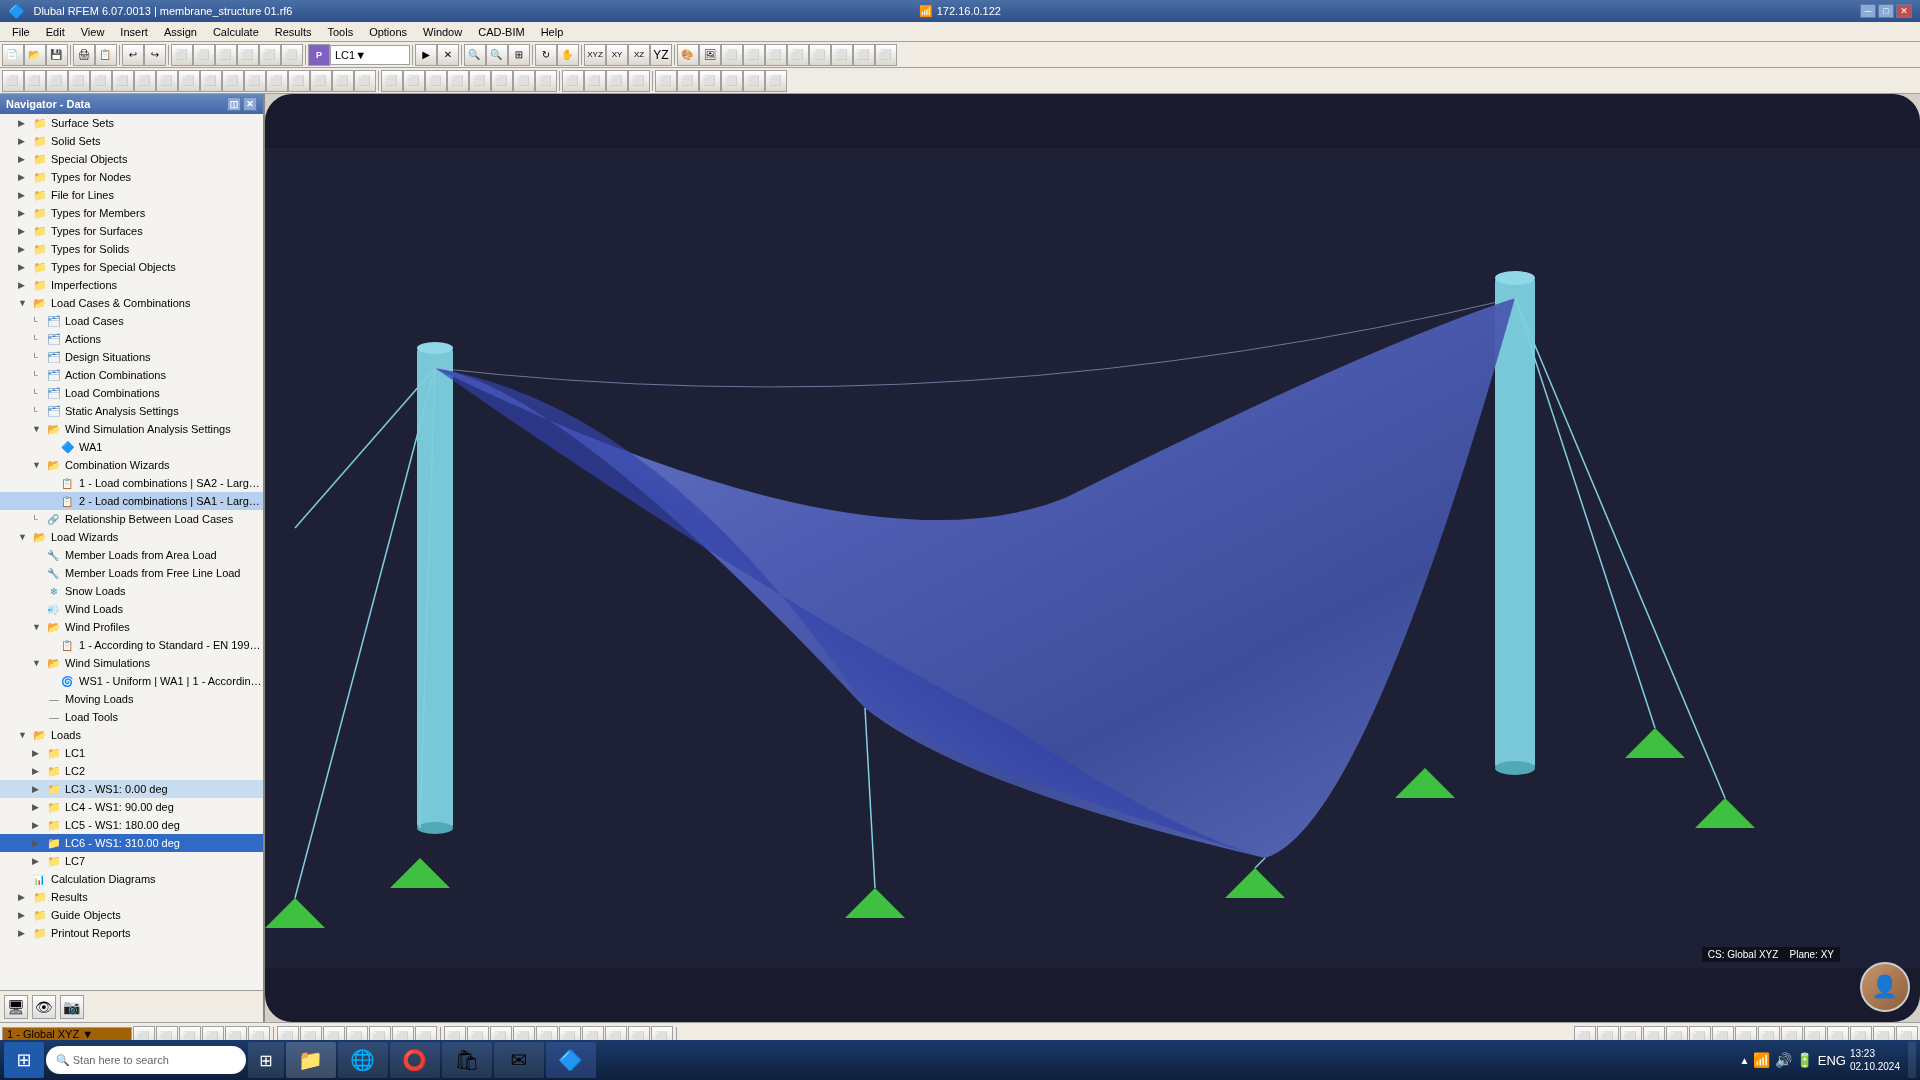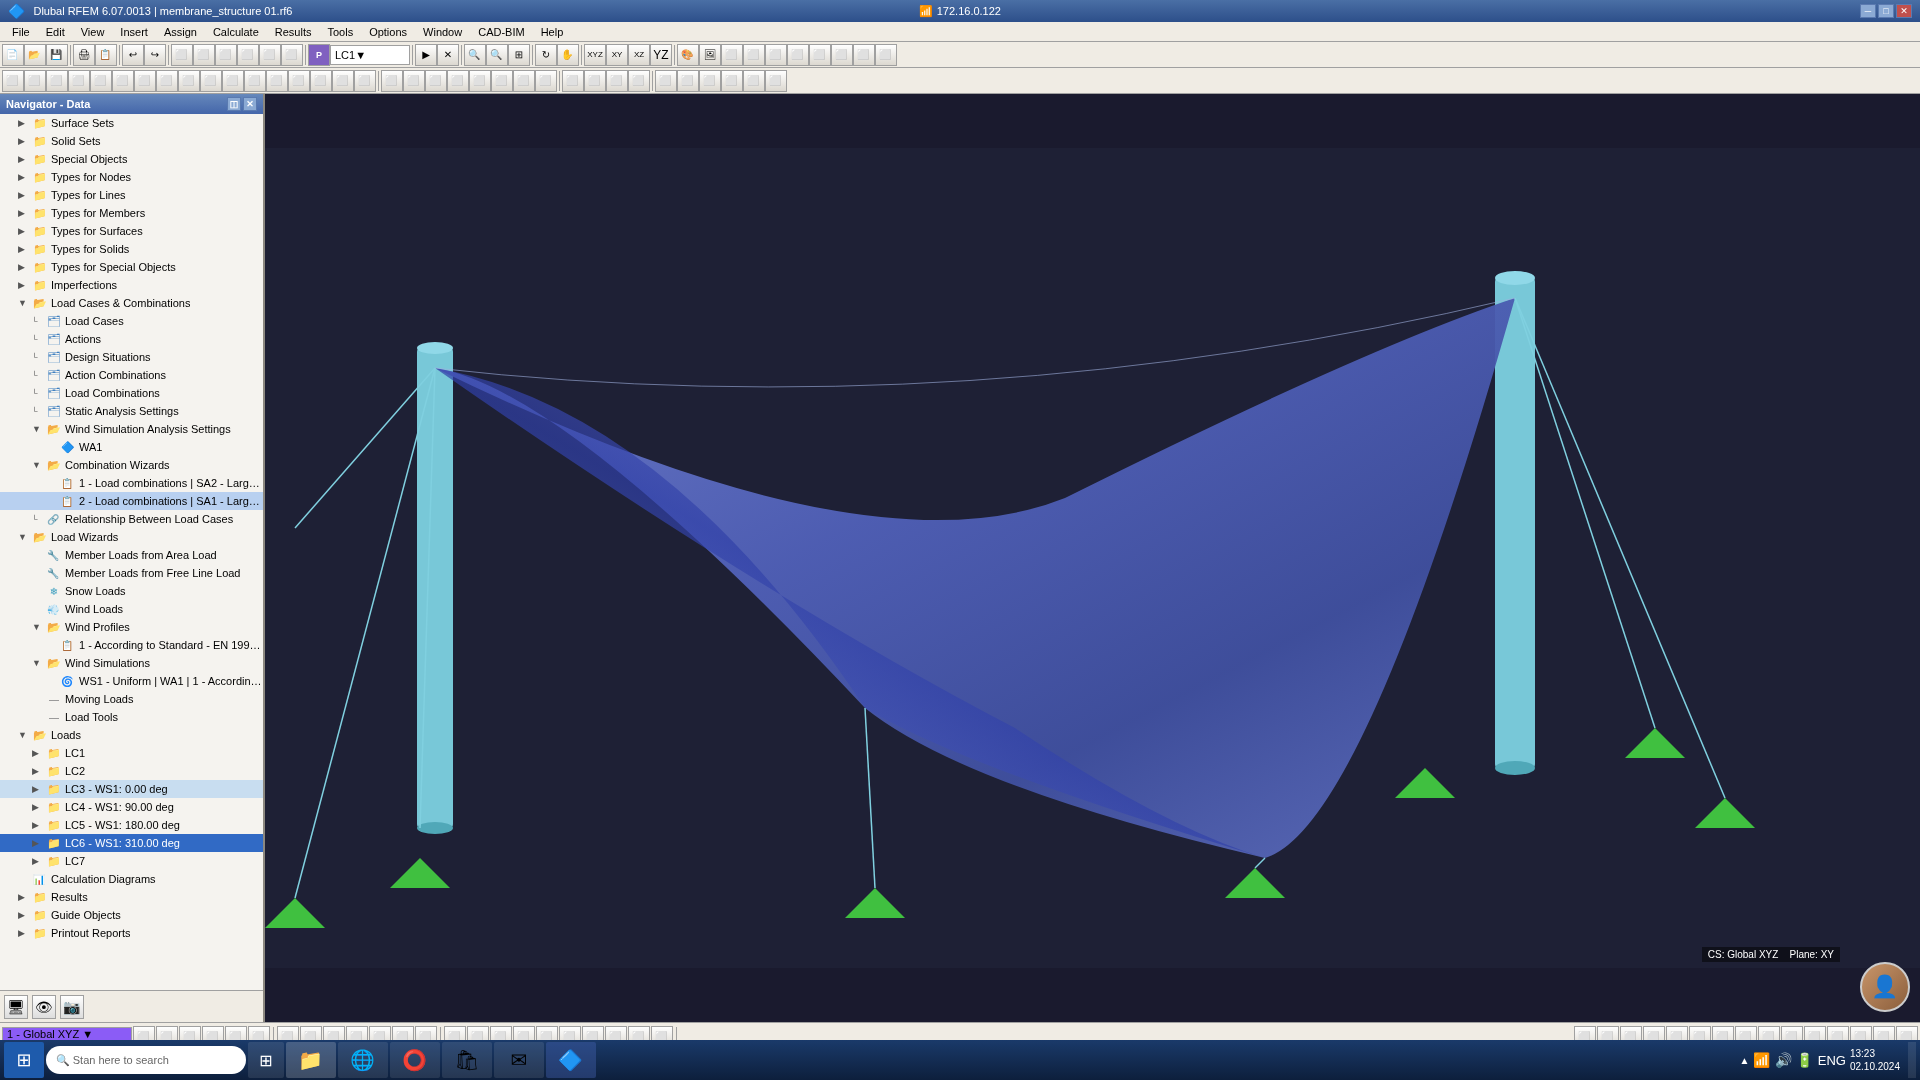--- a/index.html
+++ b/index.html
@@ -104,20 +104,21 @@
     .tree-label { overflow: hidden; text-overflow: ellipsis; }
     .icon-yellow { color: #e8a000; }
     .icon-blue { color: #4080c0; }
 
     
     #viewport {
       flex: 1;
       background: #1a1a2e;
       position: relative;
       overflow: hidden;
+      border-radius: 27px;
     }
 
     
     #taskbar {
       height: 40px;
       background: linear-gradient(to bottom, #1a3a6a, #0d1f3c);
       display: flex;
       align-items: center;
       padding: 0 4px;
       gap: 2px;
@@ -158,21 +159,21 @@
     .toolbar2 {
       height: 28px;
       background: #f0ece4;
       border-bottom: 1px solid #c0bdb8;
       display: flex;
       align-items: center;
       padding: 0 2px;
       gap: 1px;
     }
     .nav-bottom-btn { height: 24px; min-width: 24px; background: linear-gradient(to bottom, #fff, #ddd); border: 1px solid #a0a0a0; cursor: pointer; display: flex; align-items: center; justify-content: center; font-size: 9px; }
-    .nav-dropdown { height: 20px; min-width: 140px; background: #8b5cf6; border: 1px solid #a0a0a0; font-size: 11px; padding: 0 4px; }
+    .nav-dropdown { height: 20px; min-width: 140px; background: #a16207; border: 1px solid #a0a0a0; font-size: 11px; padding: 0 4px; }
 
     
     .membrane-svg { position: absolute; top: 0; left: 0; width: 100%; height: 100%; }
 
     .toolbar-row {
       height: 26px;
       background: #f0ece4;
       border-bottom: 1px solid #a0a0a0;
       display: flex;
       align-items: center;
@@ -343,21 +344,21 @@
 
       <div class="tree-item indent1">
         <span class="tree-arrow">▶</span>
         <span class="tree-icon icon-yellow">📁</span>
         <span class="tree-label">Types for Nodes</span>
       </div>
 
       <div class="tree-item indent1">
         <span class="tree-arrow">▶</span>
         <span class="tree-icon icon-yellow">📁</span>
-        <span class="tree-label">Types for Lines</span>
+        <span class="tree-label">File for Lines</span>
       </div>
 
       <div class="tree-item indent1">
         <span class="tree-arrow">▶</span>
         <span class="tree-icon icon-yellow">📁</span>
         <span class="tree-label">Types for Members</span>
       </div>
 
       <div class="tree-item indent1">
         <span class="tree-arrow">▶</span>

